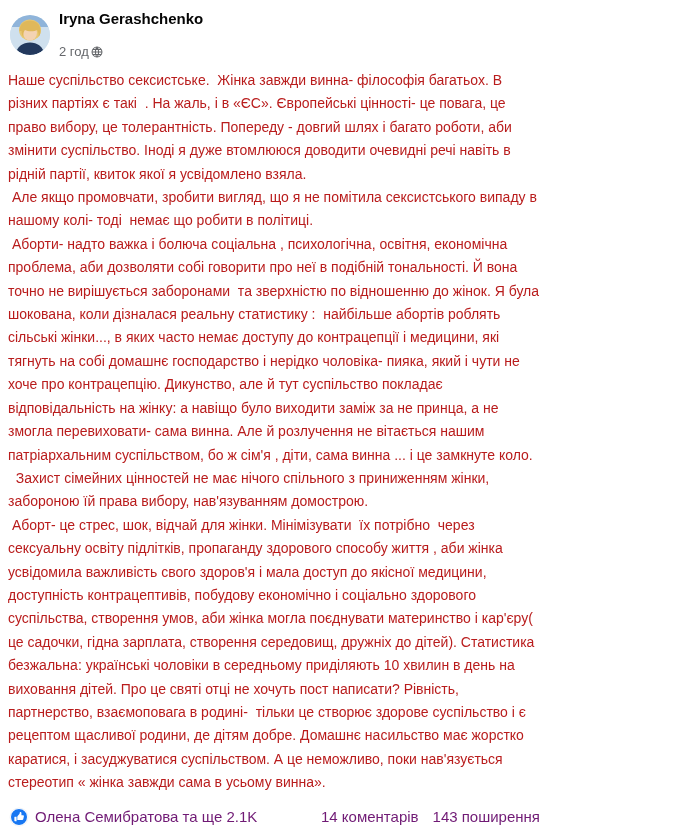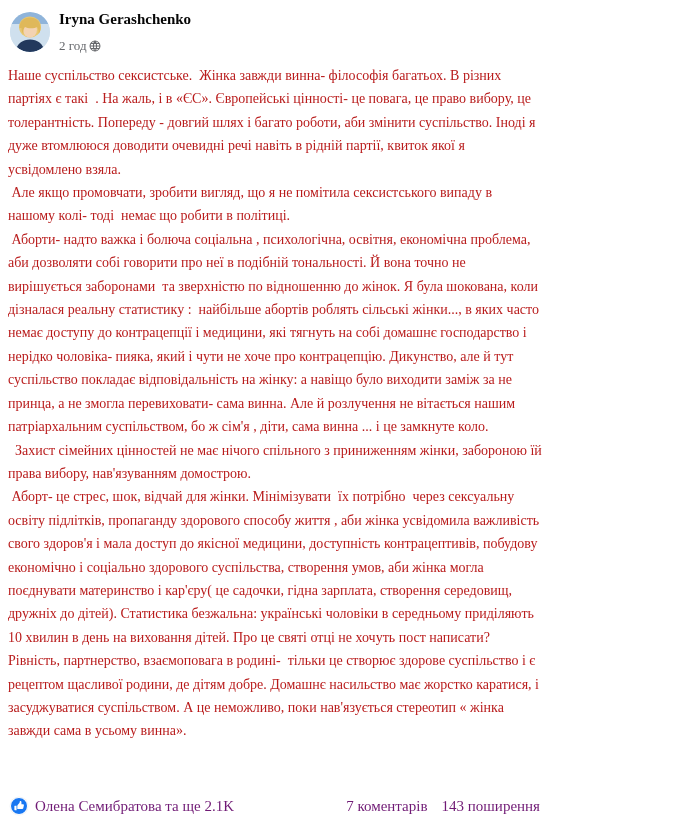--- a/index.html
+++ b/index.html
@@ -11,21 +11,20 @@
     font-family: "Liberation Sans", sans-serif;
     color: #050505;
   }
   .post-card {
     width: 550px;
     height: 827px;
     background: #ffffff;
     padding: 8px 8px 0 8px;
     display: flex;
     flex-direction: column;
-    font-family: Liberation Serif, serif;
   }
   .post-header {
     display: flex;
     align-items: center;
     gap: 9px;
     padding: 2px 2px 10px 2px;
   }
   .avatar {
     width: 40px;
     height: 40px;
@@ -41,21 +40,21 @@
     font-weight: 700;
     font-size: 15px;
     line-height: 18px;
     color: #050505;
     cursor: pointer;
   }
   .sub-row {
     display: flex;
     align-items: center;
     gap: 2px;
-    margin-top: 10px;
+    margin-top: 16px;
     font-size: 13px;
     color: #65676b;
   }
   .timestamp { cursor: pointer; }
   .globe-icon { display: inline-flex; align-items: center; }
   .post-body {
     font-size: 14px;
     line-height: 23.4px;
     color: #b91c1c;
     white-space: pre-wrap;
@@ -135,18 +134,18 @@
   <footer class="post-footer">
     <div class="footer-left">
       <span class="like-badge">
         <svg width="10" height="10" viewBox="0 0 16 16">
           <path fill="#ffffff" d="M1.3 7.4h2.8v7.3H1.3a.7.7 0 0 1-.7-.7V8.1a.7.7 0 0 1 .7-.7zm4 7.3V7.8c0-.5.2-1 .5-1.4l2.8-3.3c.3-.4.5-.9.5-1.4v-.5C9.1.6 9.6.1 10.2.1c1 0 1.7.8 1.7 1.7V5h2.3c1.1 0 1.9 1 1.6 2l-1 4.4c-.2.8-.9 1.3-1.7 1.3H5.3z"></path>
         </svg>
       </span>
       <span class="reactions-summary">Олена Семибратова та ще 2.1K</span>
     </div>
     <div class="footer-right">
-      <span>7 коментарів</span>
+      <span>14 коментарів</span>
       <span>143 поширення</span>
     </div>
   </footer>
 
 </div>
 
 </body></html>

